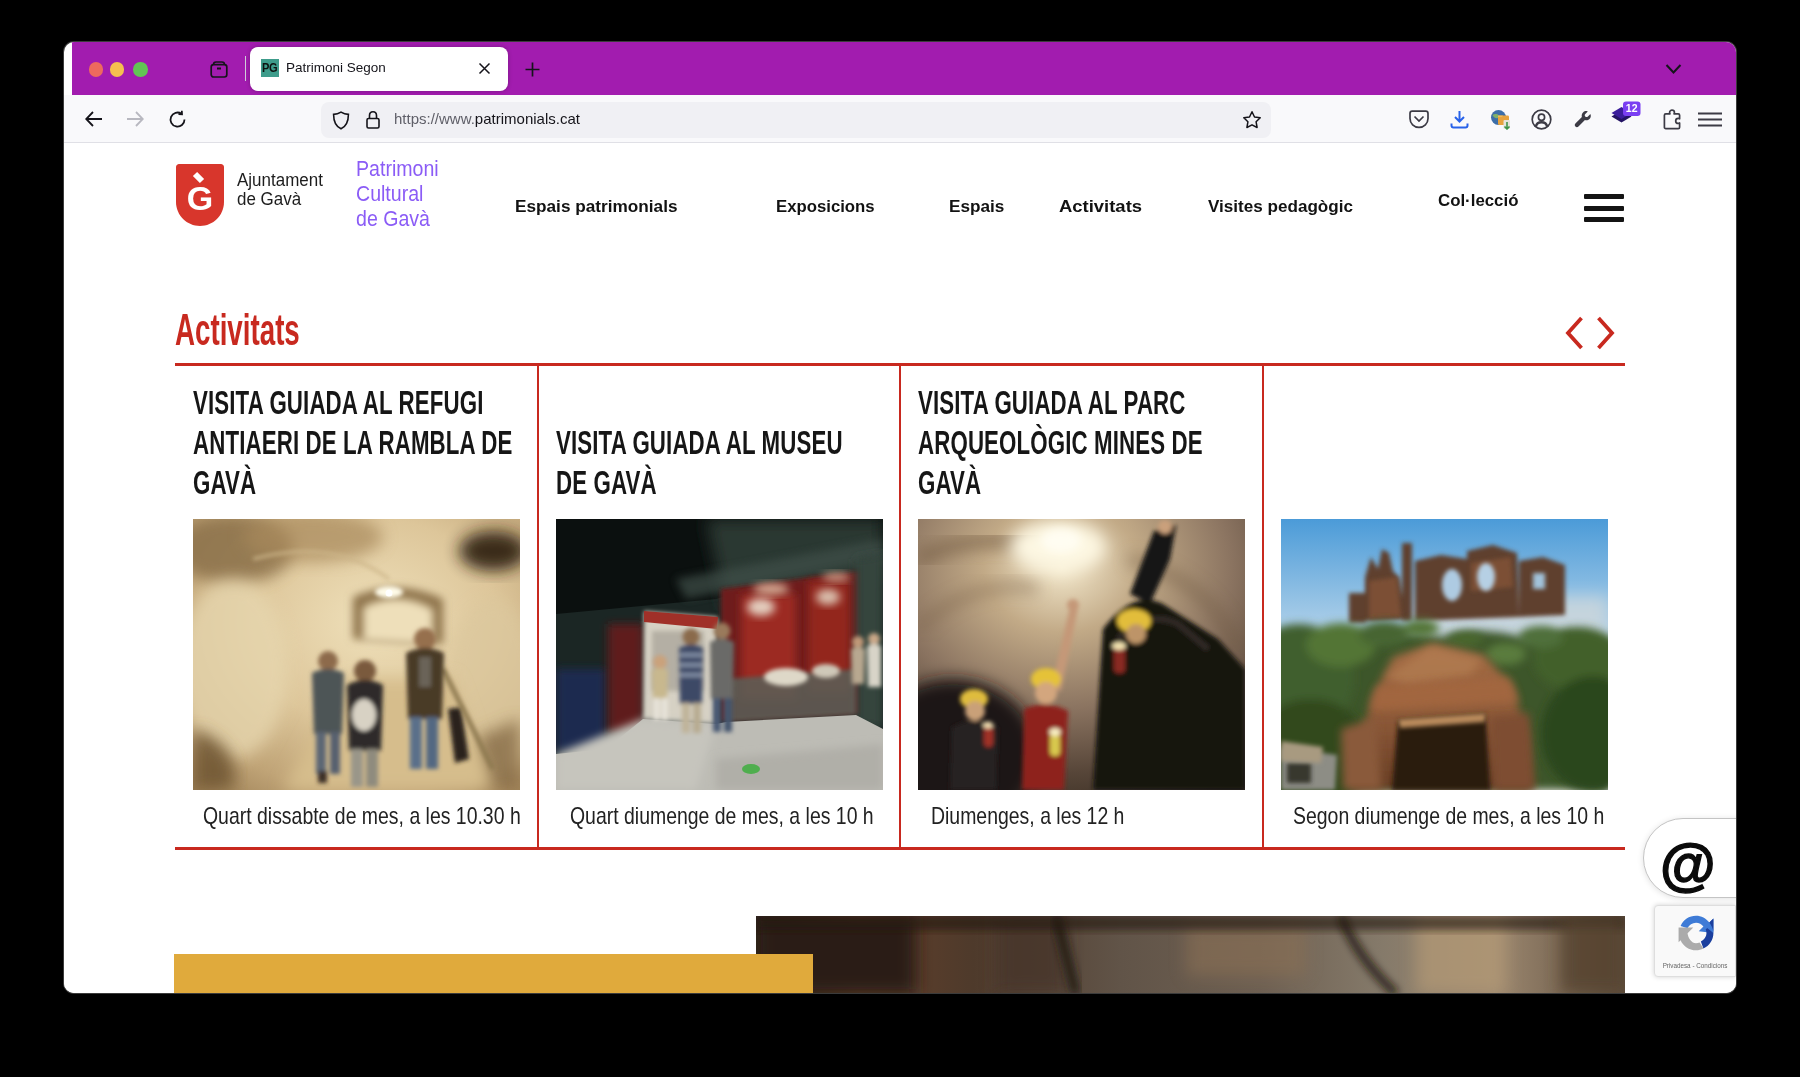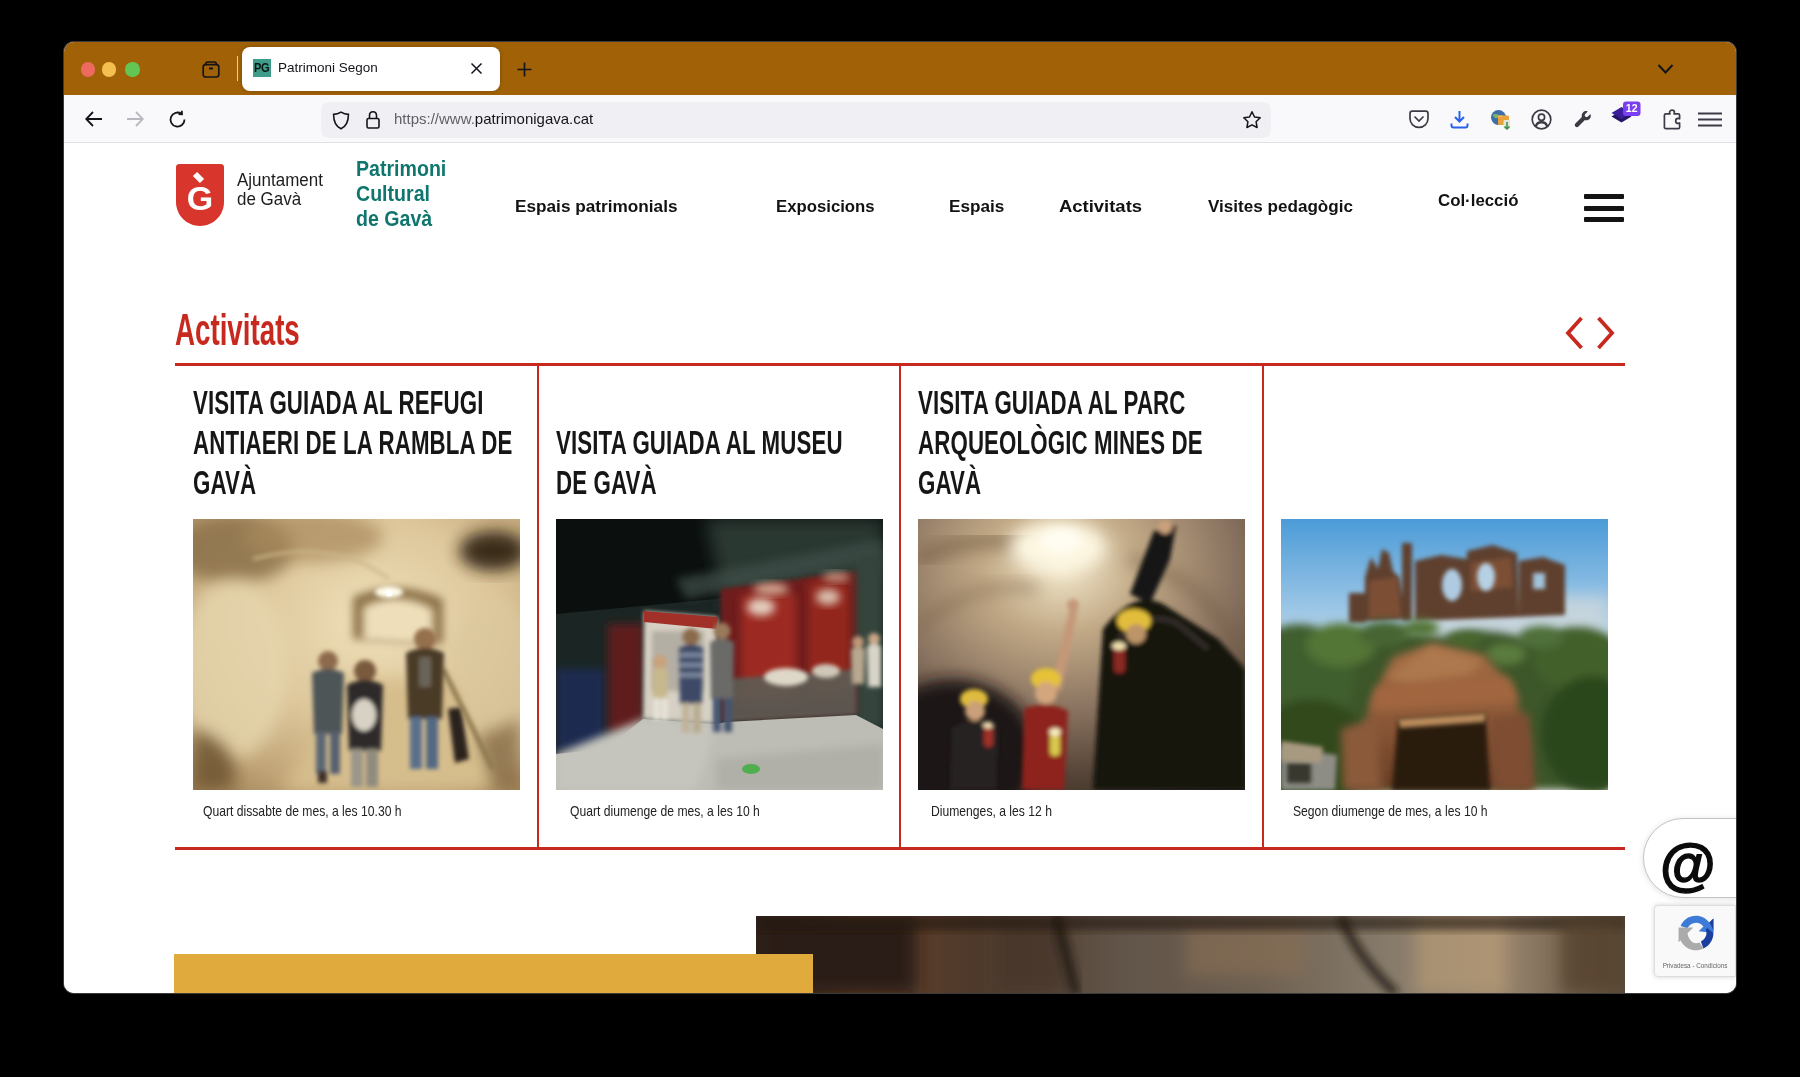--- a/index.html
+++ b/index.html
@@ -1,26 +1,26 @@
 <!DOCTYPE html>
 <html><head><meta charset="utf-8">
 <style>
 *{margin:0;padding:0;box-sizing:border-box}
 html,body{width:1800px;height:1077px;background:#000;overflow:hidden;font-family:"Liberation Sans",sans-serif}
 .win{position:absolute;left:64px;top:42px;width:1672px;height:951px;background:#fff;border-radius:10px;overflow:hidden;box-shadow:0 0 0 1px rgba(130,130,130,.45),0 18px 50px rgba(0,0,0,.6)}
-.tabbar{position:absolute;left:0;top:0;width:100%;height:53px;background:#a16207}
+.tabbar{position:absolute;left:8px;top:0;width:100%;height:53px;background:#a21caf}
 .dot{position:absolute;width:14.5px;height:14.5px;border-radius:50%;top:20px}
 .toolbar{position:absolute;left:0;top:53px;width:100%;height:48px;background:#f9f9fb;border-bottom:1px solid #e0e0e6}
 .urlbar{position:absolute;left:257px;top:7px;width:950px;height:36px;background:#f0f0f4;border-radius:8px}
 .tab{position:absolute;left:178px;top:4.5px;width:258px;height:44px;background:#fff;border-radius:8px;box-shadow:0 0 4px rgba(0,0,0,.25)}
 .content{position:absolute;left:0;top:102px;width:1672px;height:849px;background:#fff}
 .cond{display:inline-block;transform-origin:0 50%;white-space:nowrap}
 .navitem{position:absolute;font-weight:700;font-size:17px;color:#121212;white-space:nowrap}
 .ctitle{position:absolute;font-weight:700;font-size:34px;line-height:40px;color:#161616;letter-spacing:.2px}
-.ccap{position:absolute;font-size:15px;color:#222}
+.ccap{position:absolute;font-size:24px;color:#222}
 .redline{position:absolute;background:#c8291f}
 .icon{position:absolute}
 </style></head>
 <body>
 <div class="win">
   <div class="tabbar">
     <span class="dot" style="left:16.5px;background:#ed6a5e"></span>
     <span class="dot" style="left:37.5px;background:#f5bf4f"></span>
     <span class="dot" style="left:61px;background:#62c554"></span>
     <svg class="icon" style="left:137px;top:17px" width="20" height="21" viewBox="0 0 20 21" fill="none" stroke="#15141a" stroke-width="1.7">
@@ -56,21 +56,21 @@
         <path d="M13.8 0.8 L14 4.4 L10.5 4.2" fill="none"></path>
       </svg>
     <div class="urlbar">
       <svg class="icon" style="left:11px;top:8.5px" width="18" height="19" viewBox="0 0 18 19" fill="none" stroke="#15141a" stroke-width="1.6">
           <path d="M9 1.2 C6.5 2.8 4 3.4 1.6 3.4 C1.6 10.5 4.2 15.5 9 17.8 C13.8 15.5 16.4 10.5 16.4 3.4 C14 3.4 11.5 2.8 9 1.2 Z"></path>
         </svg>
       <svg class="icon" style="left:44px;top:8px" width="16" height="20" viewBox="0 0 16 20" fill="none" stroke="#15141a" stroke-width="1.6">
           <rect x="2" y="8.5" width="12" height="9.5" rx="1.5"></rect>
           <path d="M4.5 8.5 V5.5 C4.5 3.3 6 1.8 8 1.8 C10 1.8 11.5 3.3 11.5 5.5 V8.5"></path>
         </svg>
-      <span style="position:absolute;left:73px;top:8px;font-size:15px;color:#5f5f68">https://www.<span style="color:#15141a">patrimonigava.cat</span></span>
+      <span style="position:absolute;left:73px;top:8px;font-size:15px;color:#5f5f68">https://www.<span style="color:#15141a">patrimonials.cat</span></span>
       <svg class="icon" style="left:921px;top:8px" width="20" height="20" viewBox="0 0 20 20" fill="none" stroke="#15141a" stroke-width="1.5">
           <path d="M10 1.8 L12.5 7 L18.2 7.8 L14.1 11.8 L15.1 17.5 L10 14.8 L4.9 17.5 L5.9 11.8 L1.8 7.8 L7.5 7 Z" stroke-linejoin="round"></path>
         </svg>
     </div>
     
     <svg class="icon" style="left:1345px;top:15px" width="20" height="19" viewBox="0 0 20 19" fill="none" stroke="#3c3b45" stroke-width="1.7">
         <path d="M1 3.5 C1 2.2 2 1.2 3.3 1.2 L16.7 1.2 C18 1.2 19 2.2 19 3.5 L19 8.5 C19 13.5 15 17.3 10 17.3 C5 17.3 1 13.5 1 8.5 Z"></path>
         <path d="M5.5 6.5 L10 11 L14.5 6.5"></path>
       </svg>
     <svg class="icon" style="left:1386px;top:15px" width="19" height="19" viewBox="0 0 19 19" fill="none" stroke="#2862e9" stroke-width="2">
@@ -109,21 +109,21 @@
       </svg>
   </div>
   <div class="content" id="pg">
 
     <svg class="icon" style="left:112px;top:20px" width="48" height="62" viewBox="0 0 48 62">
       <path d="M0 3 C0 1.4 1.4 0 3 0 L45 0 C46.6 0 48 1.4 48 3 L48 38 C48 51.2 37.2 62 24 62 C10.8 62 0 51.2 0 38 Z" fill="#d8362c"></path>
       <text x="24" y="46" font-size="34" font-weight="bold" fill="#fff" text-anchor="middle" font-family="Liberation Sans">G</text>
       <path d="M19 10 L26 17" stroke="#fff" stroke-width="6"></path>
     </svg>
     <div style="position:absolute;left:173px;top:27px;font-size:17.5px;line-height:18.6px;color:#1d1d1d;font-weight:500"><span class="cond" style="transform:scaleX(.97)">Ajuntament<br>de Gavà</span></div>
-    <div style="position:absolute;left:292px;top:11.5px;font-size:22.5px;line-height:25.2px;color:#0f766e;font-weight:700"><span class="cond" style="transform:scaleX(.87)">Patrimoni<br>Cultural<br>de Gavà</span></div>
+    <div style="position:absolute;left:292px;top:11.5px;font-size:22.5px;line-height:25.2px;color:#8b5cf6;font-weight:400"><span class="cond" style="transform:scaleX(.87)">Patrimoni<br>Cultural<br>de Gavà</span></div>
 
     <div class="navitem" style="left:450.7px;top:53px"><span class="cond" id="n1" style="transform:scaleX(1.012)">Espais patrimonials</span></div>
     <div class="navitem" style="left:712px;top:53px"><span class="cond" id="n2" style="transform:scaleX(0.985)">Exposicions</span></div>
     <div class="navitem" style="left:885px;top:53px"><span class="cond" id="n3" style="transform:scaleX(1.01)">Espais</span></div>
     <div class="navitem" style="left:995px;top:53px"><span class="cond" id="n4" style="transform:scaleX(1.085)">Activitats</span></div>
     <div class="navitem" style="left:1144px;top:53px"><span class="cond" id="n5" style="transform:scaleX(1.005)">Visites pedagògic</span></div>
     <div class="navitem" style="left:1374px;top:47px"><span class="cond" id="n6" style="transform:scaleX(0.99)">Col·lecció</span></div>
     <div style="position:absolute;left:1520px;top:50px;width:40px;height:28px">
       <div style="position:absolute;top:0;width:40px;height:4.8px;background:#141414;border-radius:1px"></div>
       <div style="position:absolute;top:11.8px;width:40px;height:4.8px;background:#141414;border-radius:1px"></div>

